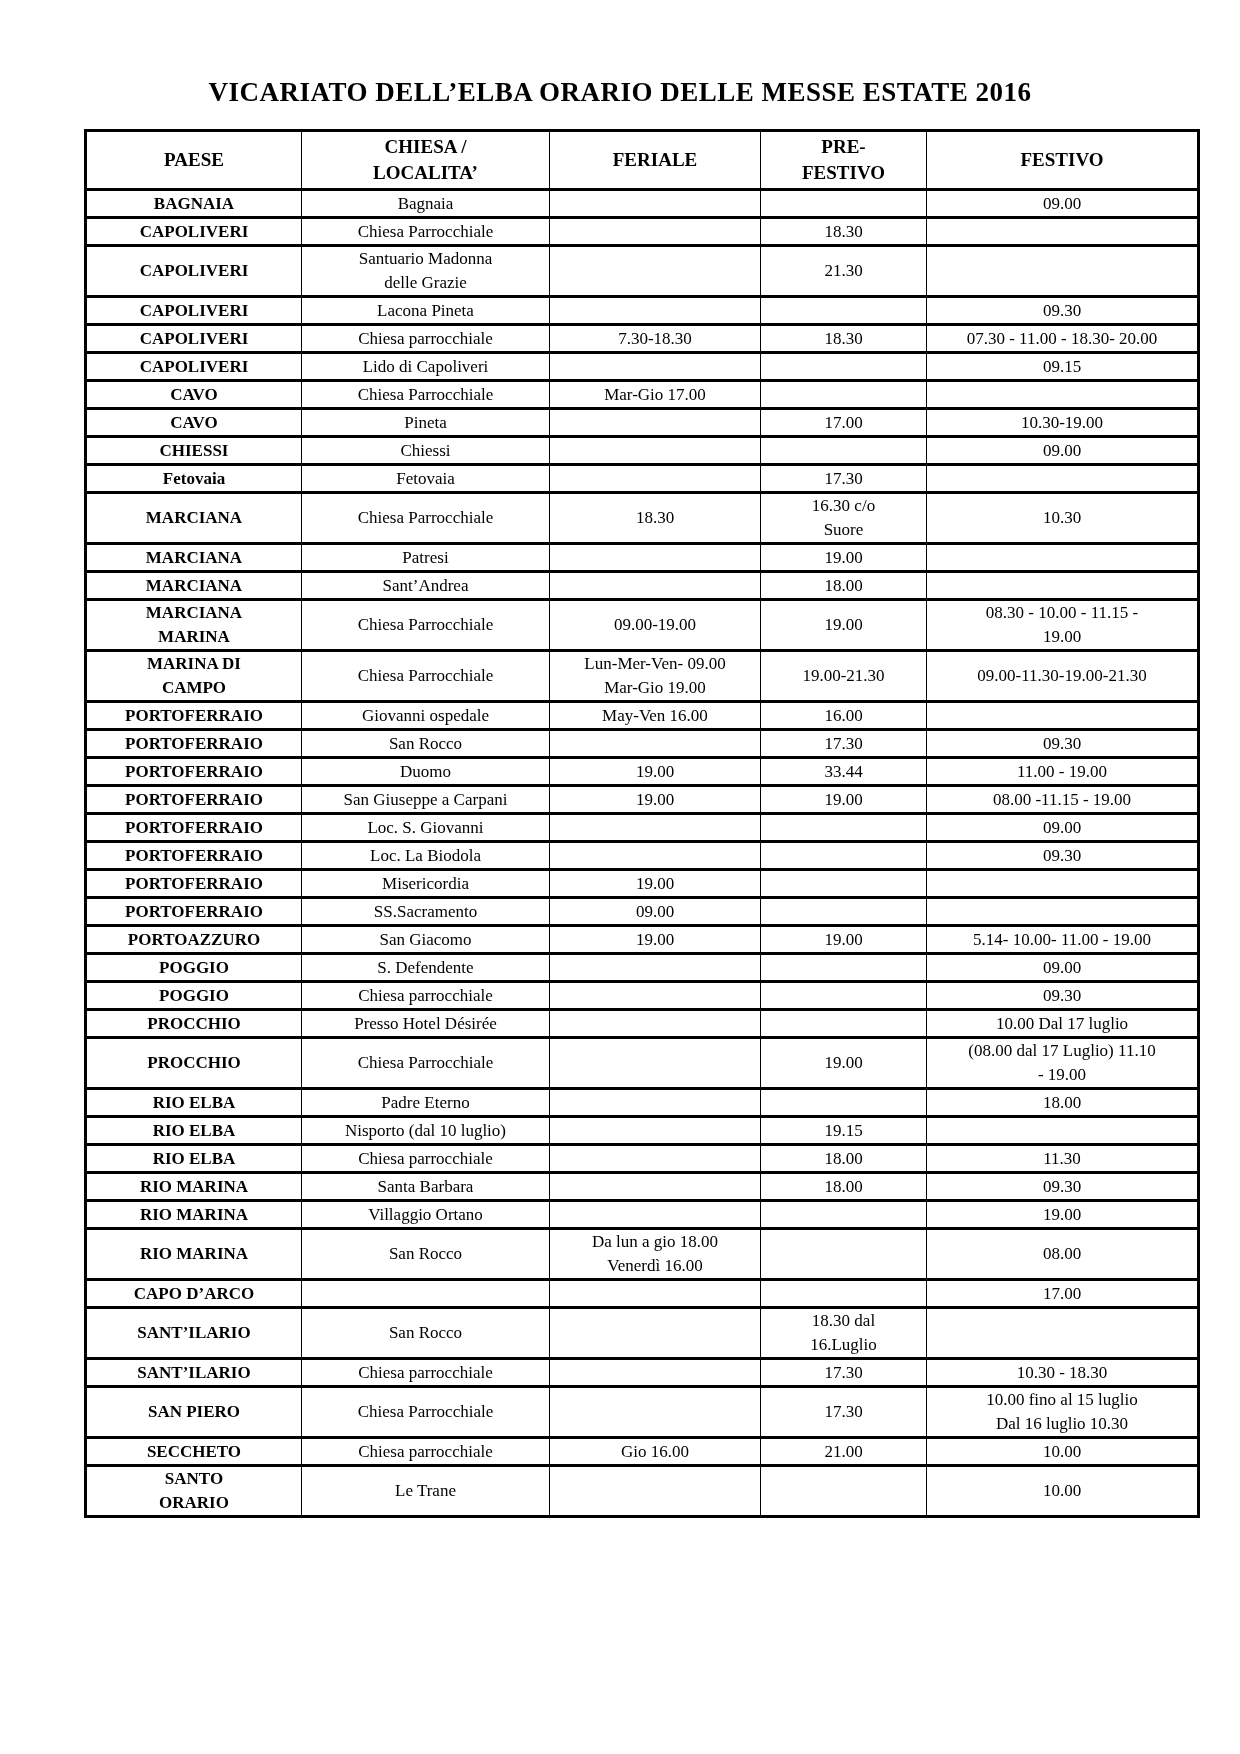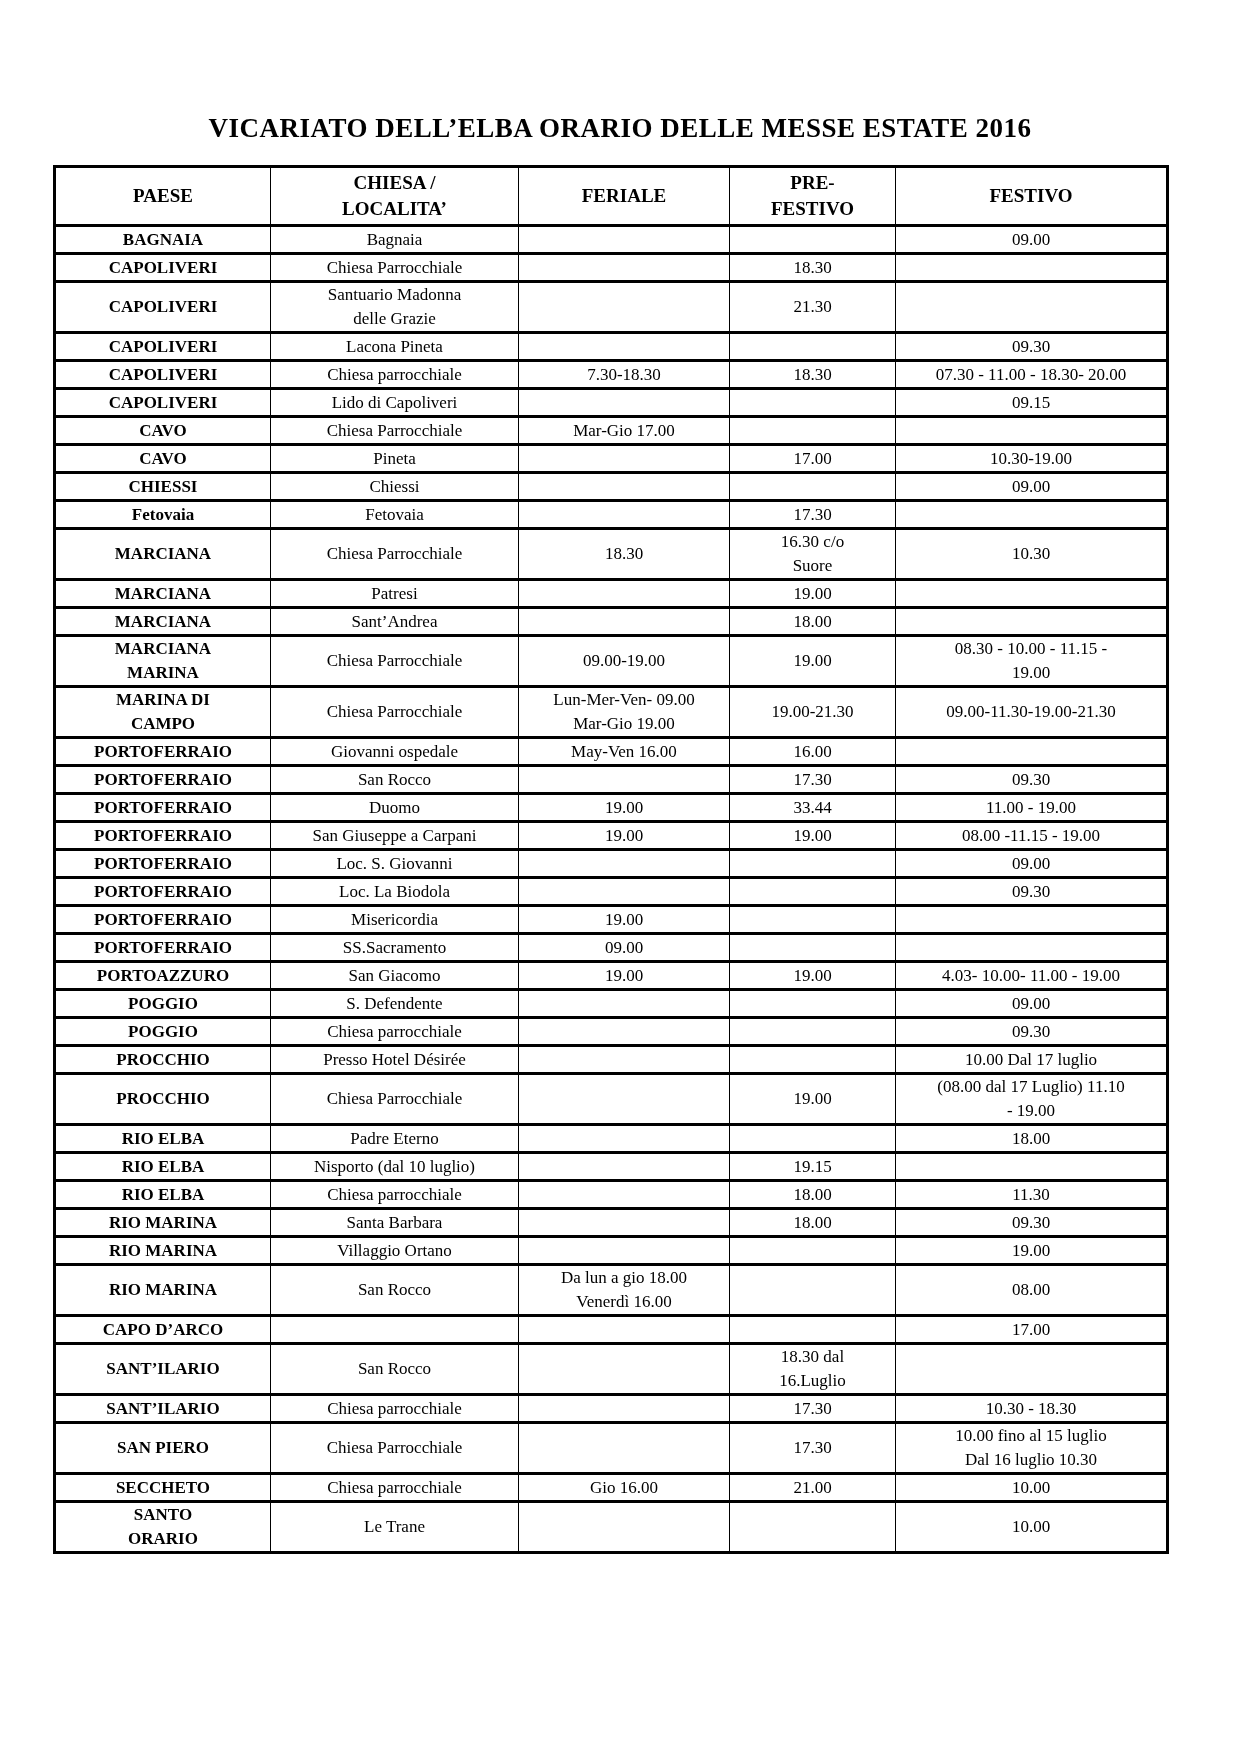--- a/index.html
+++ b/index.html
@@ -11,32 +11,32 @@
   }
   .page {
     position: relative;
     width: 1240px;
     height: 1754px;
     background: #ffffff;
     overflow: hidden;
   }
   .doc-title {
     margin: 0;
-    padding-top: 112px;
+    padding-top: 76px;
     width: 1240px;
     text-align: center;
     font-size: 27px;
     line-height: 32px;
     font-weight: bold;
     letter-spacing: 0.5px;
   }
   table.mass-table {
     border-collapse: collapse;
     table-layout: fixed;
-    margin-left: 53px;
+    margin-left: 84px;
     margin-top: 21px;
     width: 1113px;
     border: 3px solid #000;
   }
   .mass-table col.c-paese   { width: 216px; }
   .mass-table col.c-chiesa  { width: 248px; }
   .mass-table col.c-feriale { width: 211px; }
   .mass-table col.c-pref    { width: 166px; }
   .mass-table col.c-fest    { width: 272px; }
   .mass-table th, .mass-table td {
@@ -255,21 +255,21 @@
       <td class="chiesa">SS.Sacramento</td>
       <td class="feriale">09.00</td>
       <td class="pref"></td>
       <td class="fest"></td>
     </tr>
         <tr>
       <td class="paese">PORTOAZZURO</td>
       <td class="chiesa">San Giacomo</td>
       <td class="feriale">19.00</td>
       <td class="pref">19.00</td>
-      <td class="fest">4.03- 10.00- 11.00 - 19.00</td>
+      <td class="fest">5.14- 10.00- 11.00 - 19.00</td>
     </tr>
         <tr>
       <td class="paese">POGGIO</td>
       <td class="chiesa">S. Defendente</td>
       <td class="feriale"></td>
       <td class="pref"></td>
       <td class="fest">09.00</td>
     </tr>
         <tr>
       <td class="paese">POGGIO</td>

